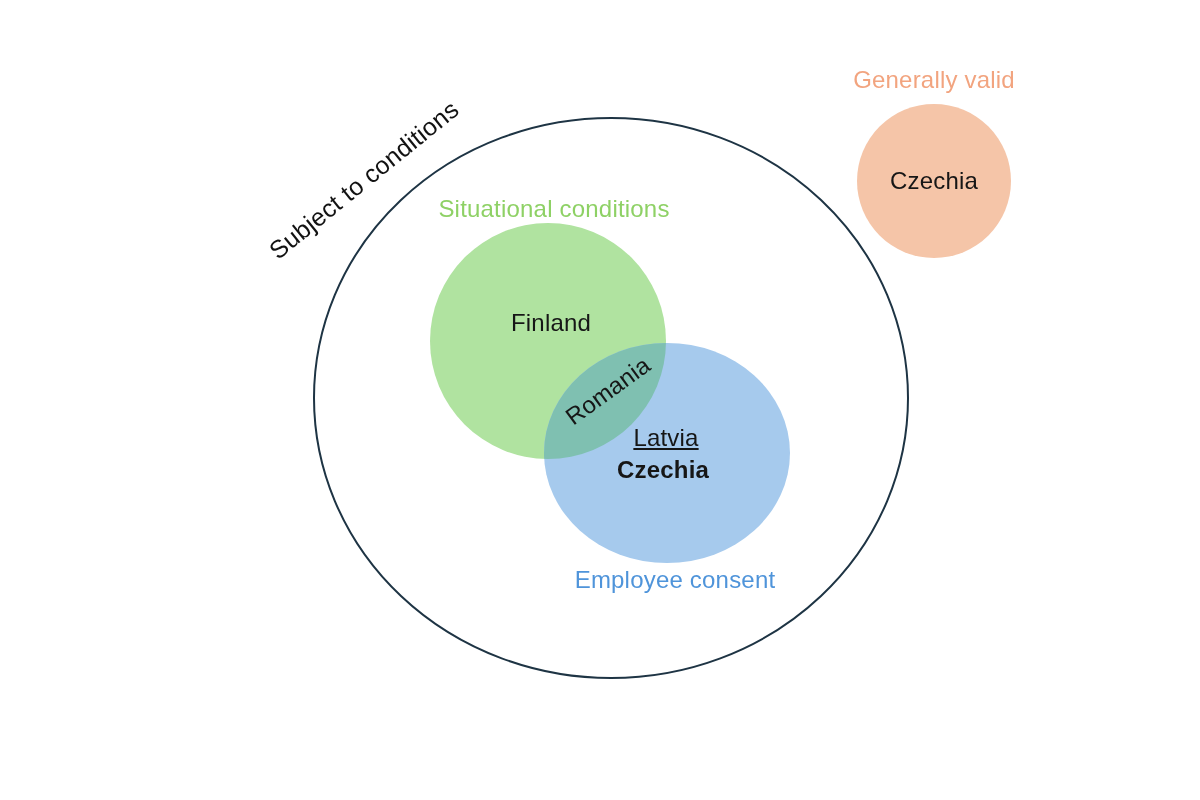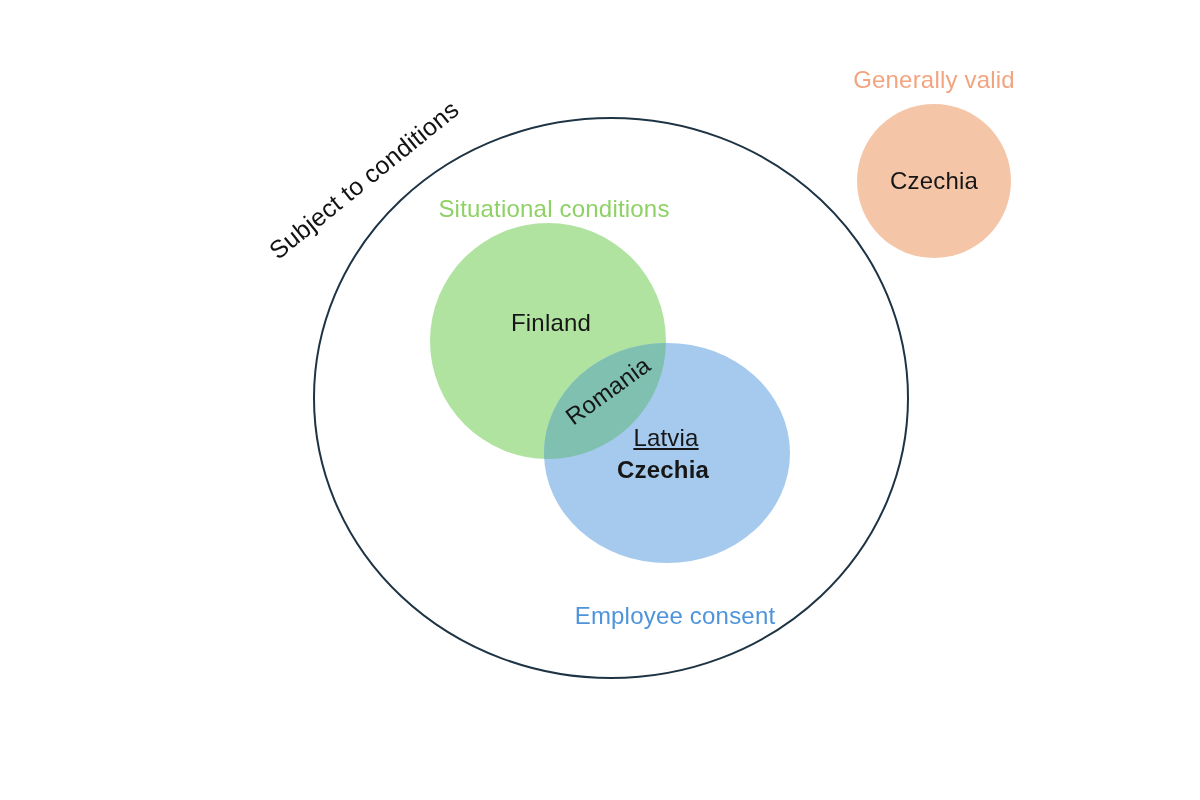--- a/index.html
+++ b/index.html
@@ -65,21 +65,21 @@
 
     <circle cx="934" cy="181" r="77" fill="#f5c5a8"></circle>
   </svg>
 
   <div class="lbl rot39 pos-subject" style="color: rgb(18, 18, 18);">Subject to conditions</div>
 
   <div class="lbl pos-situational" style="color: rgb(142, 209, 101);">Situational conditions</div>
 
   <div class="lbl pos-generally" style="color: rgb(242, 164, 127);">Generally valid</div>
 
-  <div class="lbl pos-employee" style="color: rgb(79, 148, 218); margin-top: 36px;">Employee consent</div>
+  <div class="lbl pos-employee" style="color: rgb(79, 148, 218);">Employee consent</div>
 
   <div class="lbl pos-finland">Finland</div>
 
   <div class="lbl rot36 pos-romania">Romania</div>
 
   <div class="lbl pos-latvia">Latvia</div>
 
   <div class="lbl pos-czechia">Czechia</div>
 
   <div class="lbl pos-estonia">Czechia</div>

